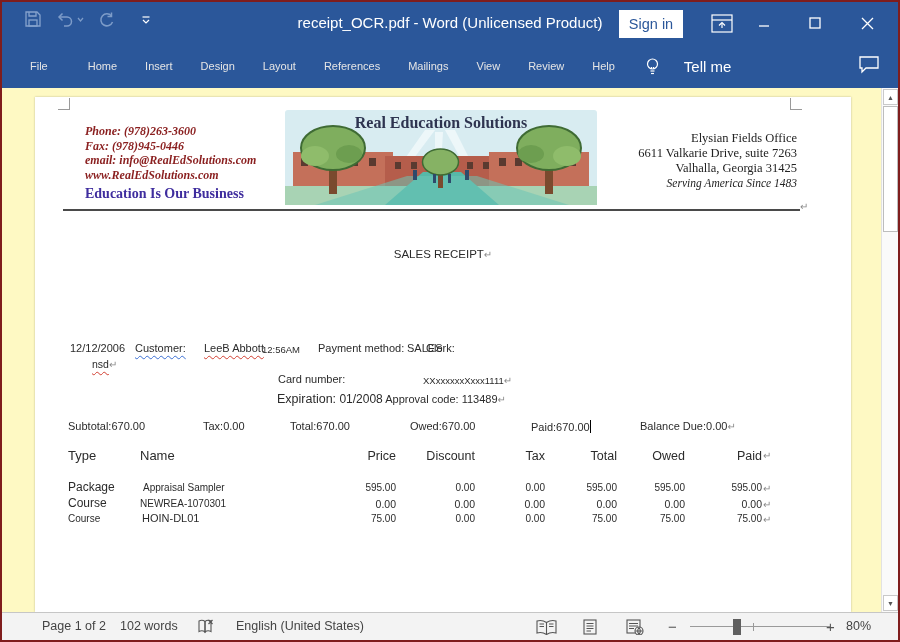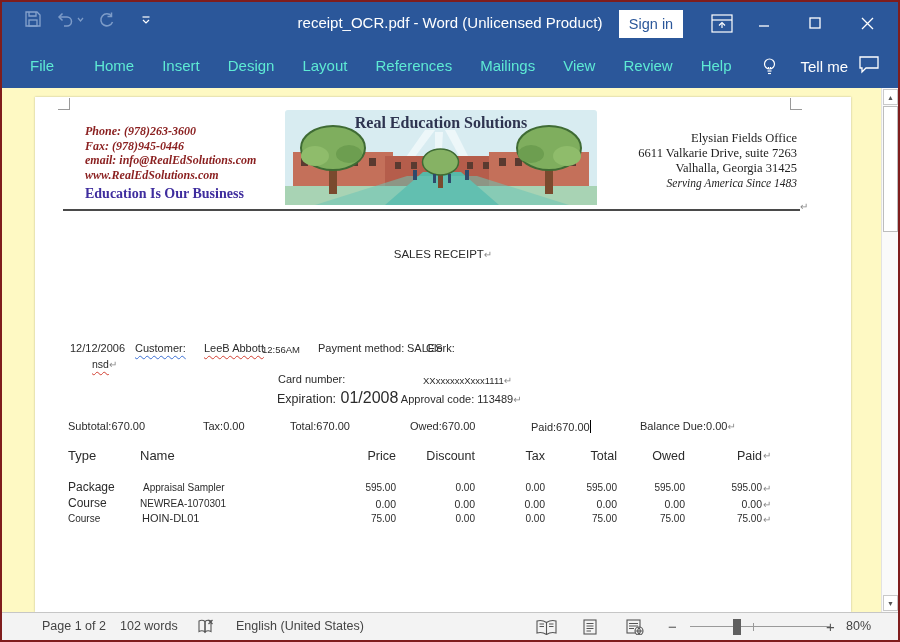--- a/index.html
+++ b/index.html
@@ -11,21 +11,21 @@
   .qat { position:absolute; left:22px; top:8px; display:flex; align-items:center; gap:14px; }
   .qat svg { display:block; }
   .win-title { position:absolute; left:0; top:0; width:100%; height:42px; line-height:42px; text-align:center; color:#ffffff; font-size:15px; }
   .signin { position:absolute; left:617px; top:8px; width:64px; height:28px; background:#ffffff; color:#2b579a; font-size:14.5px; text-align:center; line-height:28px; cursor:pointer; }
   .ribbon-opts { position:absolute; left:705px; top:9px; width:30px; height:24px; display:flex; align-items:center; justify-content:center; }
   .win-btn { position:absolute; top:6px; width:34px; height:30px; display:flex; align-items:center; justify-content:center; }
   .btn-min { left:745px; } .btn-max { left:796px; } .btn-close { left:848px; }
 
   
   .ribbon { position:absolute; left:0; top:42px; width:896px; height:44px; background:#2b579a; display:flex; align-items:center; }
-  .tab { color:#5eead4; font-size:15px; padding:0 14px; height:44px; line-height:44px; cursor:pointer; }
+  .tab { color:#e5e5e5; font-size:11px; padding:0 14px; height:44px; line-height:44px; cursor:pointer; }
   .tab-file { margin-left:14px; }
   .tellme { display:flex; align-items:center; gap:24px; color:#ffffff; font-size:15px; margin-left:16px; cursor:pointer; }
   .comment-btn { position:absolute; right:18px; top:11px; }
 
   
   .doc-area { position:absolute; left:0; top:86px; width:896px; height:524px; background:#fef9c3; }
   .page { position:absolute; left:33px; top:9px; width:816px; height:515px; background:#ffffff; box-shadow:0 0 2px rgba(0,0,0,.25); color:#2b2b2b; }
   .crop-left  { position:absolute; left:23px; top:1px; width:12px; height:12px; border-right:1px solid #9a9a9a; border-bottom:1px solid #9a9a9a; }
   .crop-right { position:absolute; left:755px; top:1px; width:12px; height:12px; border-left:1px solid #9a9a9a; border-bottom:1px solid #9a9a9a; }
 
@@ -38,21 +38,21 @@
   .logo svg { position:absolute; left:0; top:0; }
   .logo-title { position:absolute; left:0; top:4px; width:100%; text-align:center; font-family:Liberation Serif, serif; font-weight:bold; font-size:16px; color:#2e3450; }
 
   .hdr-rule { position:absolute; left:28px; top:112px; width:737px; border-top:2px solid #4a4a4a; }
 
   .pil { color:#8a8a8a; font-size:10px; }
   .sales-title { position:absolute; left:0; top:151px; width:100%; text-align:center; font-size:11.5px; }
 
   .abs { position:absolute; white-space:nowrap; }
   .f11 { font-size:11px; } .f10 { font-size:10px; } .f95 { font-size:9.5px; } .f105 { font-size:10.5px; }
-  .f12 { font-size:12px; } .f125 { font-size:12.5px; } .f13 { font-size:13px; } .f115 { font-size:16px; }
+  .f12 { font-size:12px; } .f125 { font-size:12.5px; } .f13 { font-size:13px; } .f115 { font-size:12px; }
   .sp-red  { text-decoration:underline; text-decoration-style:wavy; text-decoration-color:#d23f31; text-decoration-thickness:1px; text-underline-offset:3px; }
   .sp-blue { text-decoration:underline; text-decoration-style:wavy; text-decoration-color:#3b6fd4; text-decoration-thickness:1px; text-underline-offset:3px; }
   .caret { display:inline-block; width:1px; height:13px; background:#000; vertical-align:-2px; }
   .num { position:absolute; width:80px; text-align:right; white-space:nowrap; }
 
   
   .scrollbar { position:absolute; right:0; top:0; width:17px; height:524px; background:#fafafa; border-left:1px solid #e2e2e2; }
   .sb-btn { position:absolute; left:1px; width:15px; height:16px; background:#ffffff; border:1px solid #c9c9c9; display:flex; align-items:center; justify-content:center; font-size:7px; color:#555; }
   .sb-up { top:1px; } .sb-down { bottom:1px; }
   .sb-thumb { position:absolute; left:1px; top:18px; width:15px; height:126px; background:#ffffff; border:1px solid #bdbdbd; }

